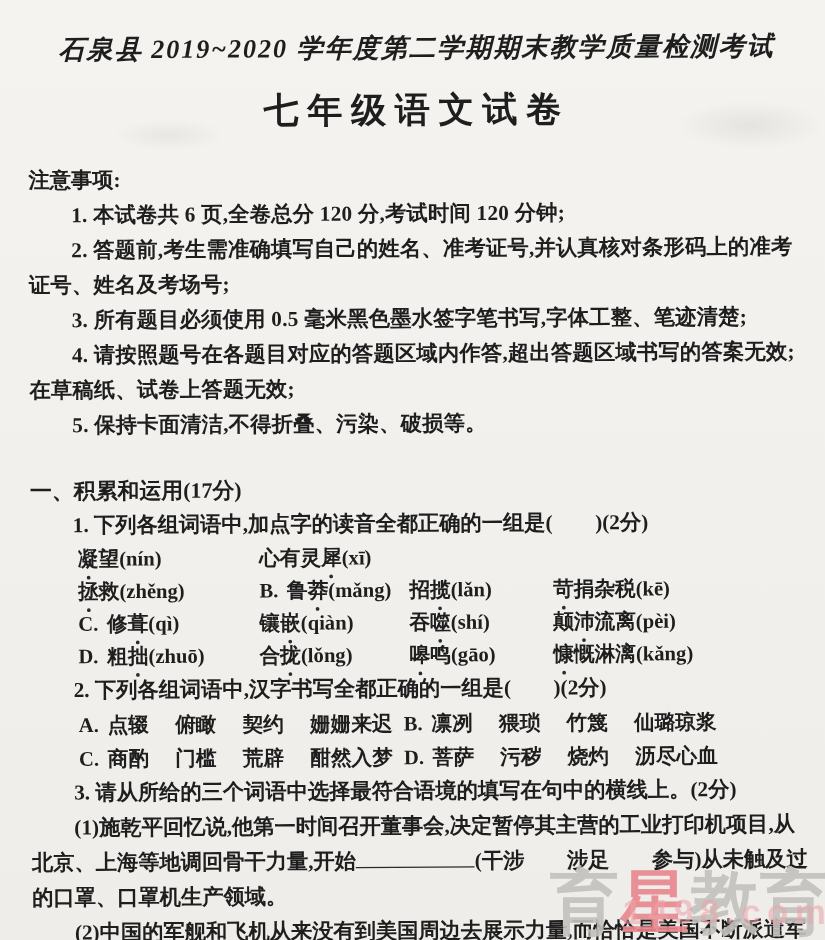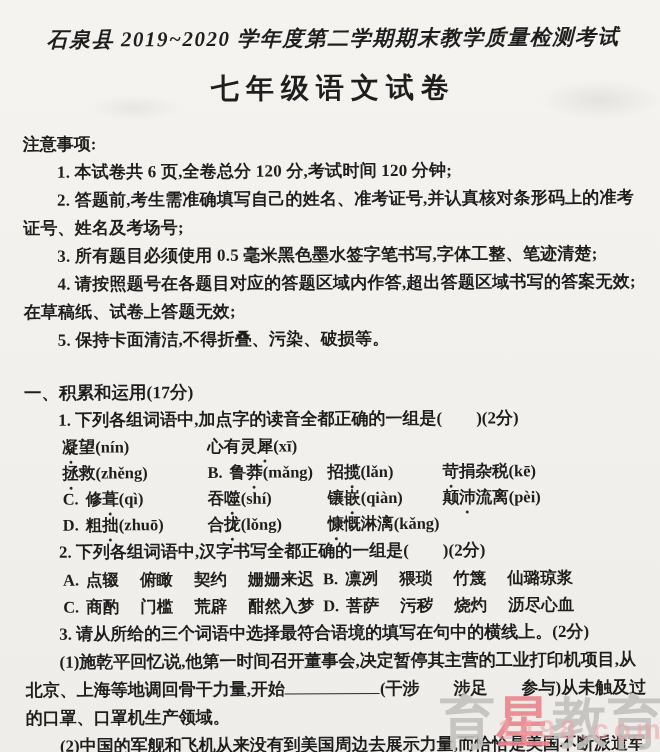--- a/index.html
+++ b/index.html
@@ -67,27 +67,28 @@
       <span><span>心有灵</span><span class="dotchar">犀</span><span>(xī)</span></span>
     </div>
     <div class="q1row">
       <span><span></span><span class="dotchar">拯</span><span>救(zhěng)</span></span>
       <span><span class="lab">B.</span><span>鲁</span><span class="dotchar">莽</span><span>(mǎng)</span></span>
       <span><span>招</span><span class="dotchar">揽</span><span>(lǎn)</span></span>
       <span><span></span><span class="dotchar">苛</span><span>捐杂税(kē)</span></span>
     </div>
     <div class="q1row">
       <span><span class="lab">C.</span><span>修</span><span class="dotchar">葺</span><span>(qì)</span></span>
+      <span><span>镶</span><span class="dotchar">嵌</span><span>(qiàn)</span></span>
       <span><span>吞</span><span class="dotchar">噬</span><span>(shí)</span></span>
-      <span><span>镶</span><span class="dotchar">嵌</span><span>(qiàn)</span></span>
       <span><span>颠</span><span class="dotchar">沛</span><span>流离(pèi)</span></span>
     </div>
     <div class="q1row">
       <span><span class="lab">D.</span><span>粗</span><span class="dotchar">拙</span><span>(zhuō)</span></span>
       <span><span>合</span><span class="dotchar">拢</span><span>(lǒng)</span></span>
+      <span><span></span><span class="dotchar">嗥</span><span>鸣(gāo)</span></span>
       <span><span></span><span class="dotchar">慷</span><span>慨淋漓(kǎng)</span></span>
     </div>
   </div>
 
   <p class="qstem">2. 下列各组词语中,汉字书写全都正确的一组是(　　)(2分)</p>
   <div>
     <div class="q2row">
       <span class="q2group"><span class="lab">A.</span><span class="w">点辍</span><span class="w">俯瞰</span><span class="w">契约</span><span class="w">姗姗来迟</span></span>
       <span class="q2group"><span class="lab">B.</span><span class="w">凛冽</span><span class="w">猥琐</span><span class="w">竹篾</span><span class="w">仙璐琼浆</span></span>
     </div>

